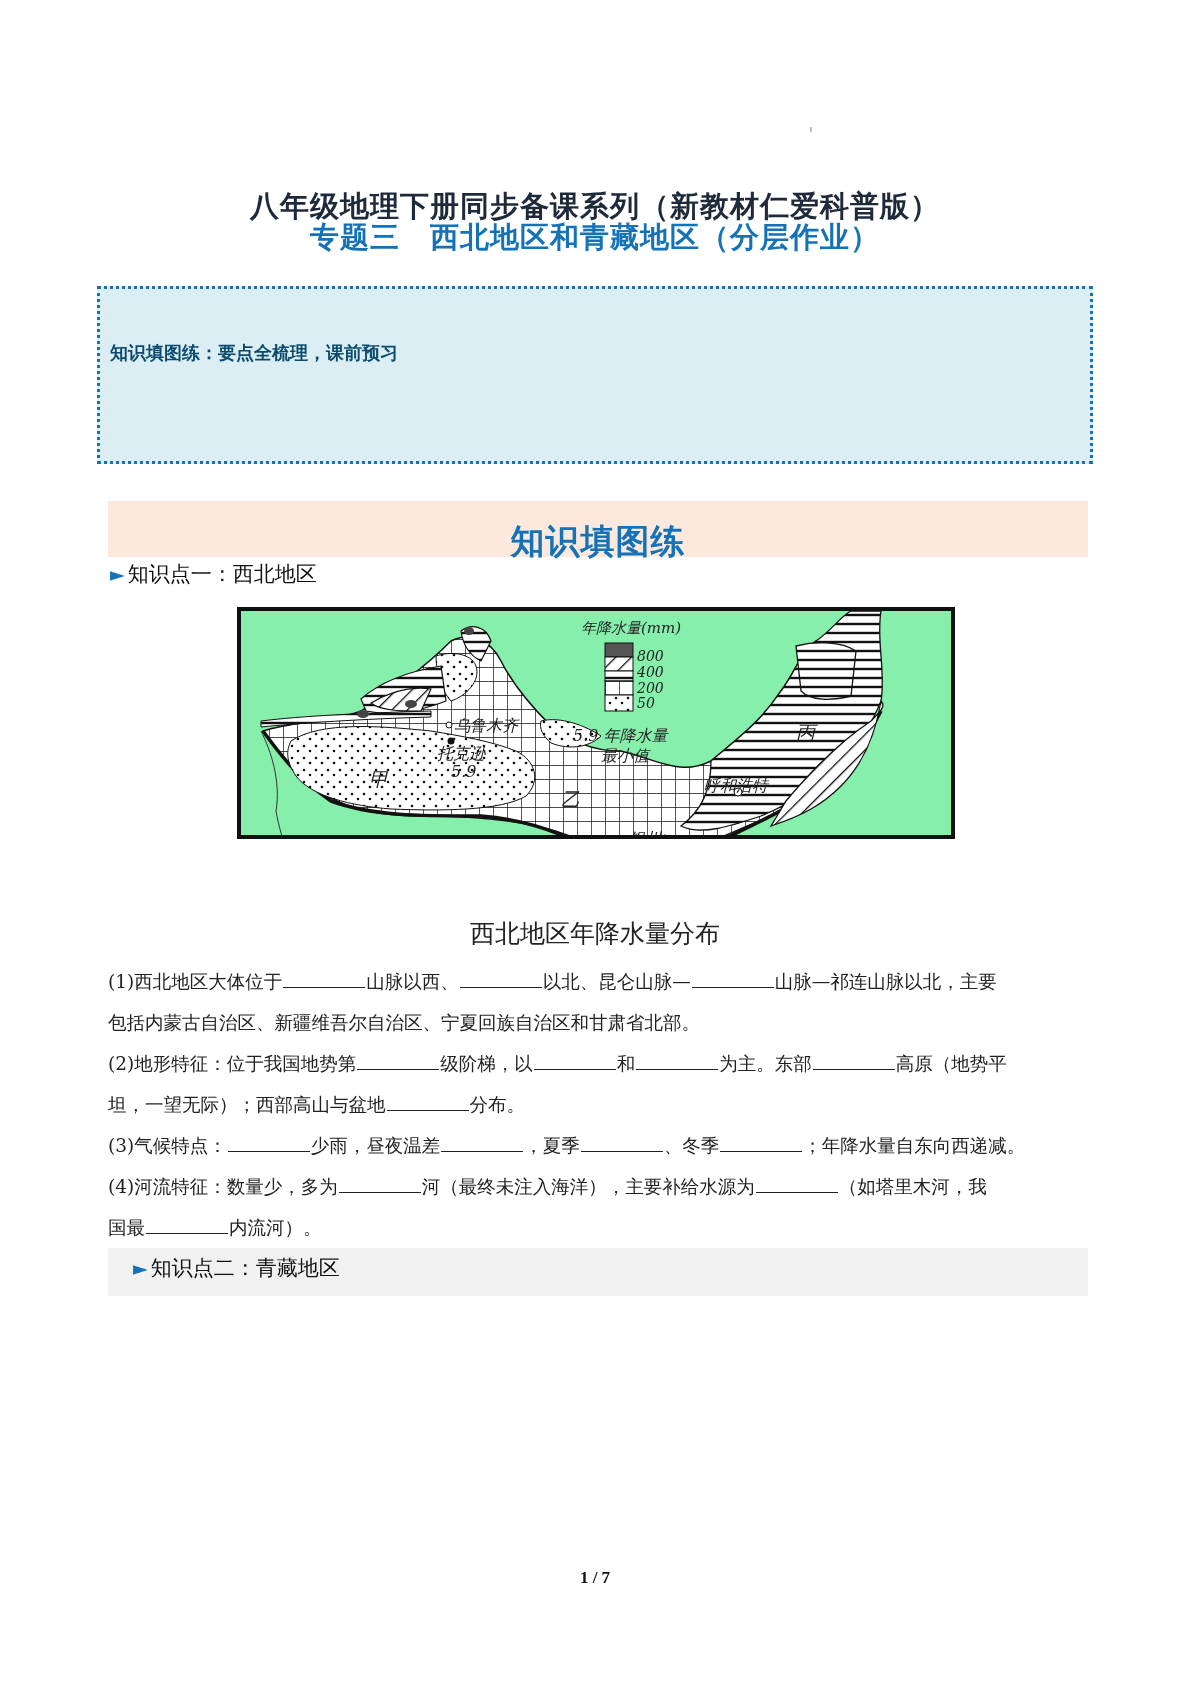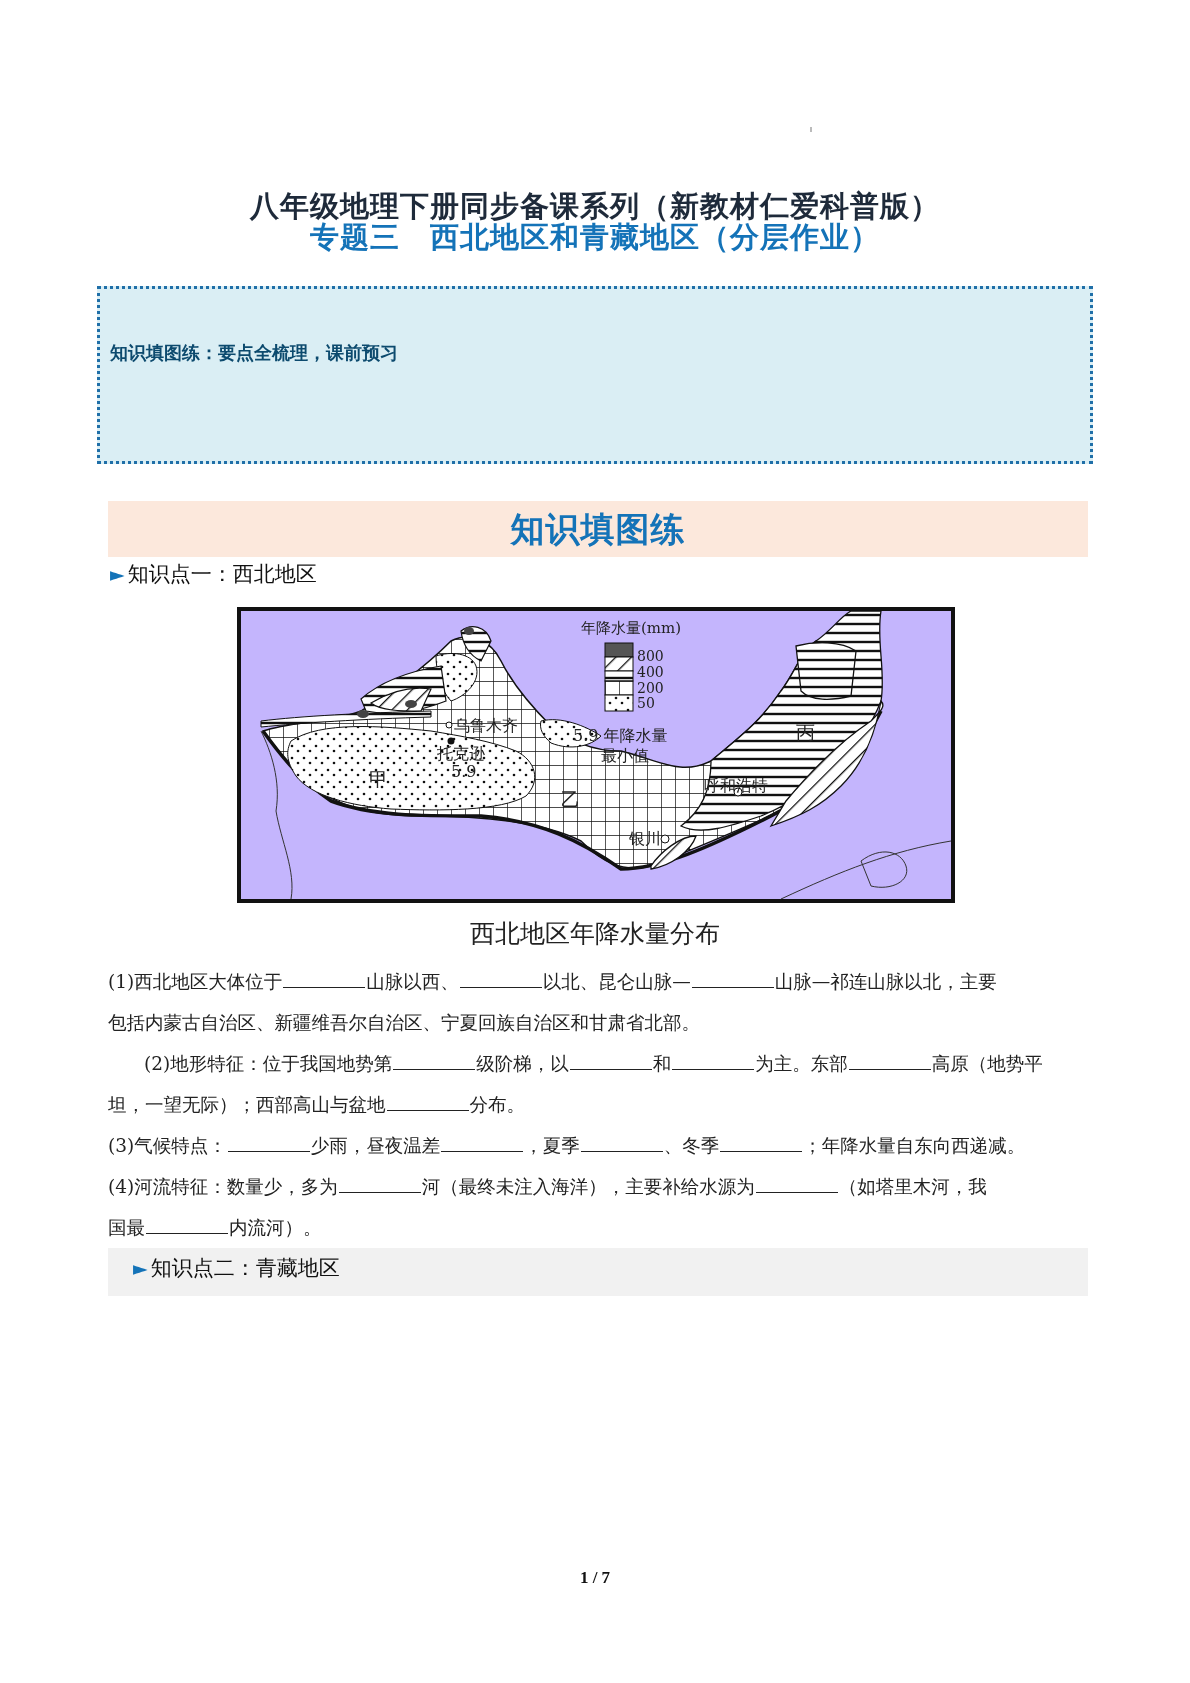--- a/index.html
+++ b/index.html
@@ -4,25 +4,25 @@
 <style>
   html, body { margin:0; padding:0; background:#ffffff; }
   body { width:1190px; height:1683px; position:relative; overflow:hidden; font-family:"Liberation Serif","DejaVu Serif",serif; color:#111; }
   .page-mark { position:absolute; left:810px; top:127px; width:2px; height:5px; background:#bbb; }
   .doc-title { position:absolute; left:0; width:1190px; top:150px; text-align:center; font-family:"DejaVu Sans","Liberation Sans",sans-serif; font-weight:bold; font-size:29px; color:#1e2a3a; letter-spacing:1px;margin-top:37px; }
   .doc-subtitle { position:absolute; left:0; width:1190px; top:218px; text-align:center; font-family:"DejaVu Sans","Liberation Sans",sans-serif; font-weight:bold; font-size:29px; color:#1473b8; letter-spacing:1px; }
   .nav-box { position:absolute; left:97px; top:286px; width:996px; height:178px; background:#daeef4; border:3px dotted #1f6fa8; box-sizing:border-box; }
   .nav-title { position:absolute; left:0; width:100%; top:8px; text-align:center; font-family:"DejaVu Sans",sans-serif; font-weight:bold; font-size:20px; color:#c0161c; }
   .nav-line { position:absolute; left:10px; font-family:"DejaVu Sans",sans-serif; font-weight:bold; font-size:18px; color:#0c4a6e; white-space:nowrap; }
   .section-banner { position:absolute; left:108px; top:501px; width:980px; height:56px; background:#fce8dc; }
-  .section-banner span { position:absolute; left:0; width:100%; top:6px; text-align:center; font-family:"DejaVu Sans",sans-serif; font-weight:bold; font-size:34px; color:#1473b8; letter-spacing:1px; }
+  .section-banner span { position:absolute; left:0; width:100%; top:18px; text-align:center; font-family:"DejaVu Sans",sans-serif; font-weight:bold; font-size:34px; color:#1473b8; letter-spacing:1px; }
   .kp { position:absolute; font-family:"DejaVu Sans","Liberation Sans",sans-serif; font-size:21px; color:#111; white-space:nowrap; }
   .kp .tri { color:#1473b8; font-size:19px; margin-right:3px; }
   .kp2-bar { position:absolute; left:108px; top:1248px; width:980px; height:48px; background:#f1f1f1; }
-  .map-frame { position:absolute; left:237px; top:607px; width:718px; height:296px; border:4px solid #111; box-sizing:border-box; background:#c4b5fd; overflow:hidden; }
+  .map-frame { position:absolute; left:237px; top:607px; width:718px; height:232px; border:4px solid #111; box-sizing:border-box; background:#86efac; overflow:hidden;font-style:italic; }
   .map-caption { position:absolute; left:0; width:1190px; top:910px; text-align:center; font-family:"DejaVu Sans","Liberation Sans",sans-serif; font-size:25px; color:#222;margin-top:7px; }
   .para { position:absolute; left:108px; width:980px; font-family:"DejaVu Serif","Liberation Serif",serif; font-size:18.5px; color:#222; white-space:nowrap; line-height:26px; }
   .blank { display:inline-block; width:82px; border-bottom:1.5px solid #222; height:18px; vertical-align:baseline; margin:0 1px; }
   .page-num { position:absolute; left:0; width:1190px; top:1568px; text-align:center; font-family:"Liberation Serif",serif; font-weight:bold; font-size:17px; color:#111; }
   .map-label { font-family:"DejaVu Serif","Liberation Serif",serif; fill:#222; }
 </style>
 </head>
 <body>
 
 <div class="page-mark"></div>
@@ -122,21 +122,21 @@
     <text x="555" y="128" font-size="19" class="map-label">丙</text>
   </svg>
 </div>
 <div class="map-caption">西北地区年降水量分布</div>
 
 <div class="para" style="top:969px;">
   <span>(1)西北地区大体位于</span><span class="blank"></span><span>山脉以西、</span><span class="blank"></span><span>以北、昆仑山脉—</span><span class="blank"></span><span>山脉—祁连山脉以北，主要</span>
 </div>
 <div class="para" style="top:1010px;">包括内蒙古自治区、新疆维吾尔自治区、宁夏回族自治区和甘肃省北部。</div>
 
-<div class="para" style="top:1051px;margin-left:36px;">
+<div class="para" style="top:1051px;">
   <span>(2)地形特征：位于我国地势第</span><span class="blank"></span><span>级阶梯，以</span><span class="blank"></span><span>和</span><span class="blank"></span><span>为主。东部</span><span class="blank"></span><span>高原（地势平</span>
 </div>
 <div class="para" style="top:1092px;">
   <span>坦，一望无际）；西部高山与盆地</span><span class="blank"></span><span>分布。</span>
 </div>
 
 <div class="para" style="top:1133px;">
   <span>(3)气候特点：</span><span class="blank"></span><span>少雨，昼夜温差</span><span class="blank"></span><span>，夏季</span><span class="blank"></span><span>、冬季</span><span class="blank"></span><span>；年降水量自东向西递减。</span>
 </div>
 

